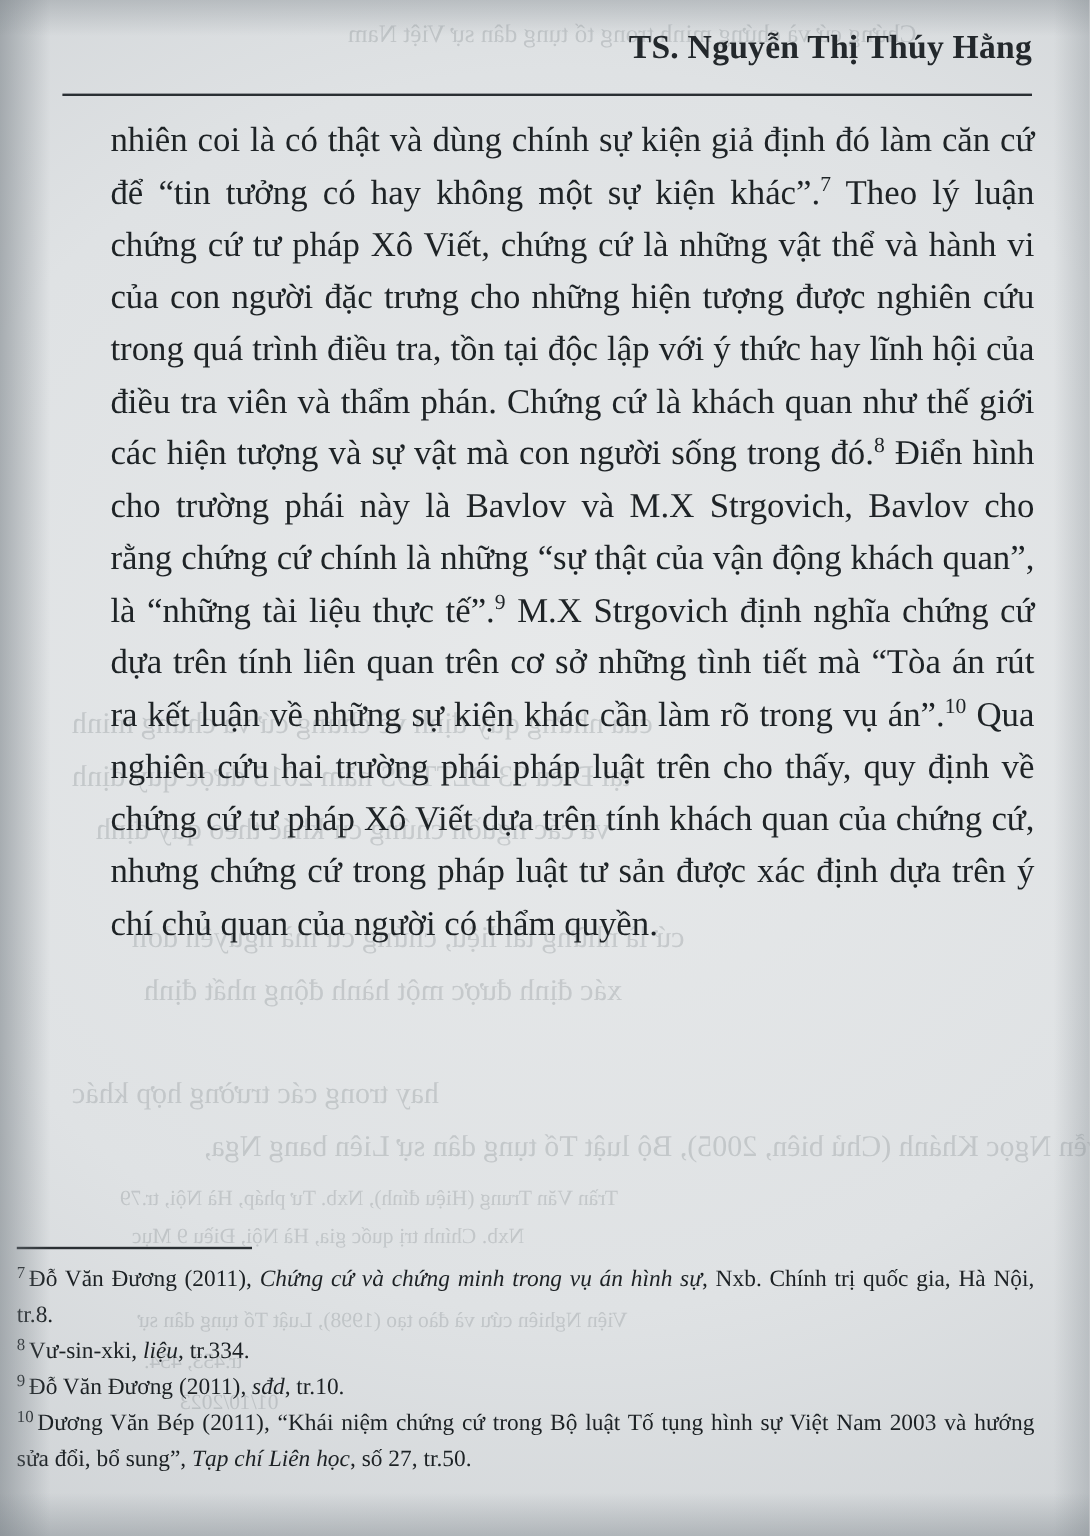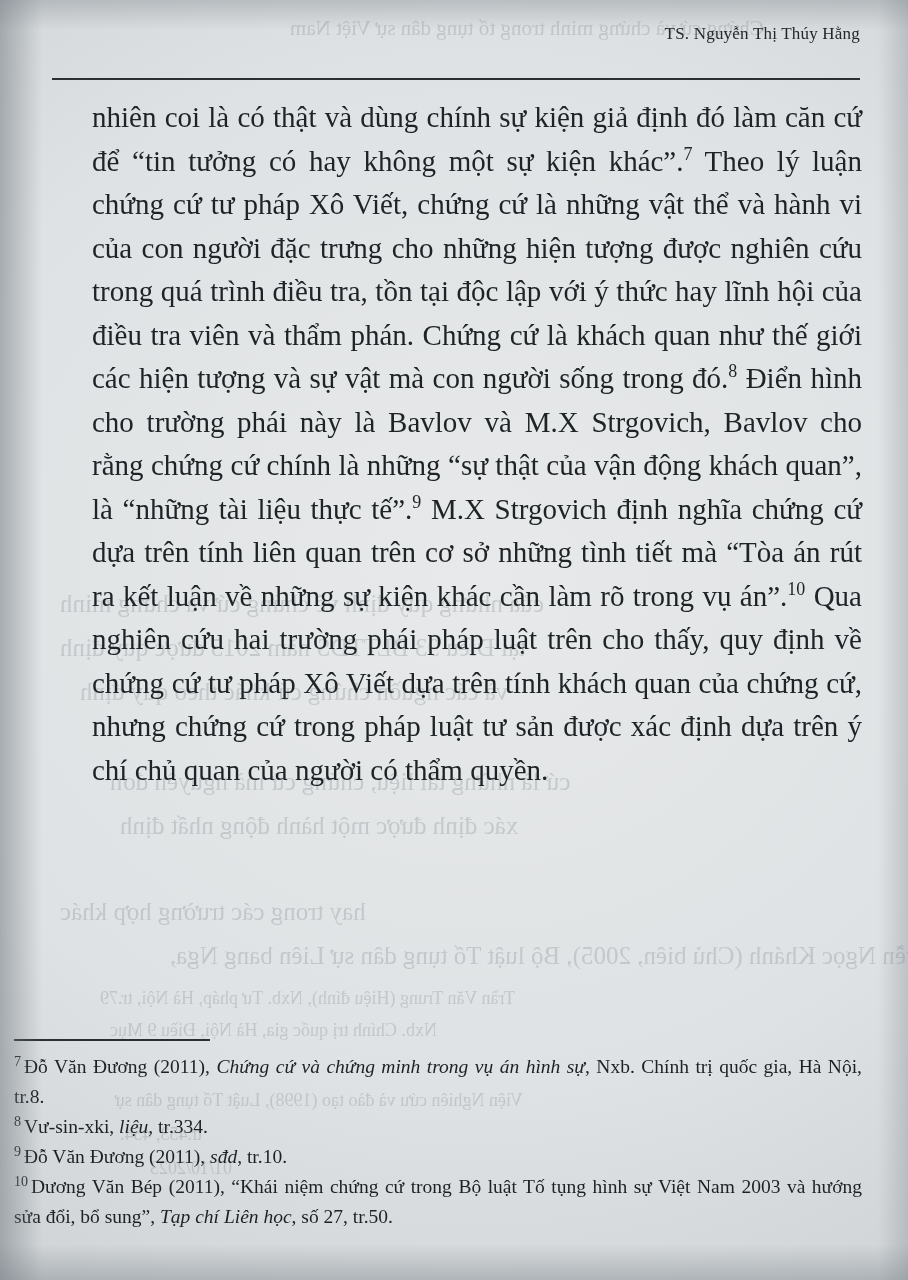--- a/index.html
+++ b/index.html
@@ -62,22 +62,22 @@
     left: 0; right: 0; top: 0; bottom: 0;
   }
 
   header.running-head {
     position: absolute;
     top: 24px;
     right: 48px;
     text-align: right;
   }
   .running-head-text {
-    font-size: 17px;
-    font-weight: 400;
+    font-size: 28px;
+    font-weight: 700;
     color: #23282c;
     letter-spacing: 0.2px;
     font-family: "Liberation Serif", serif;
   }
   .head-rule {
     position: absolute;
     left: 52px;
     right: 48px;
     top: 78px;
     height: 2px;

